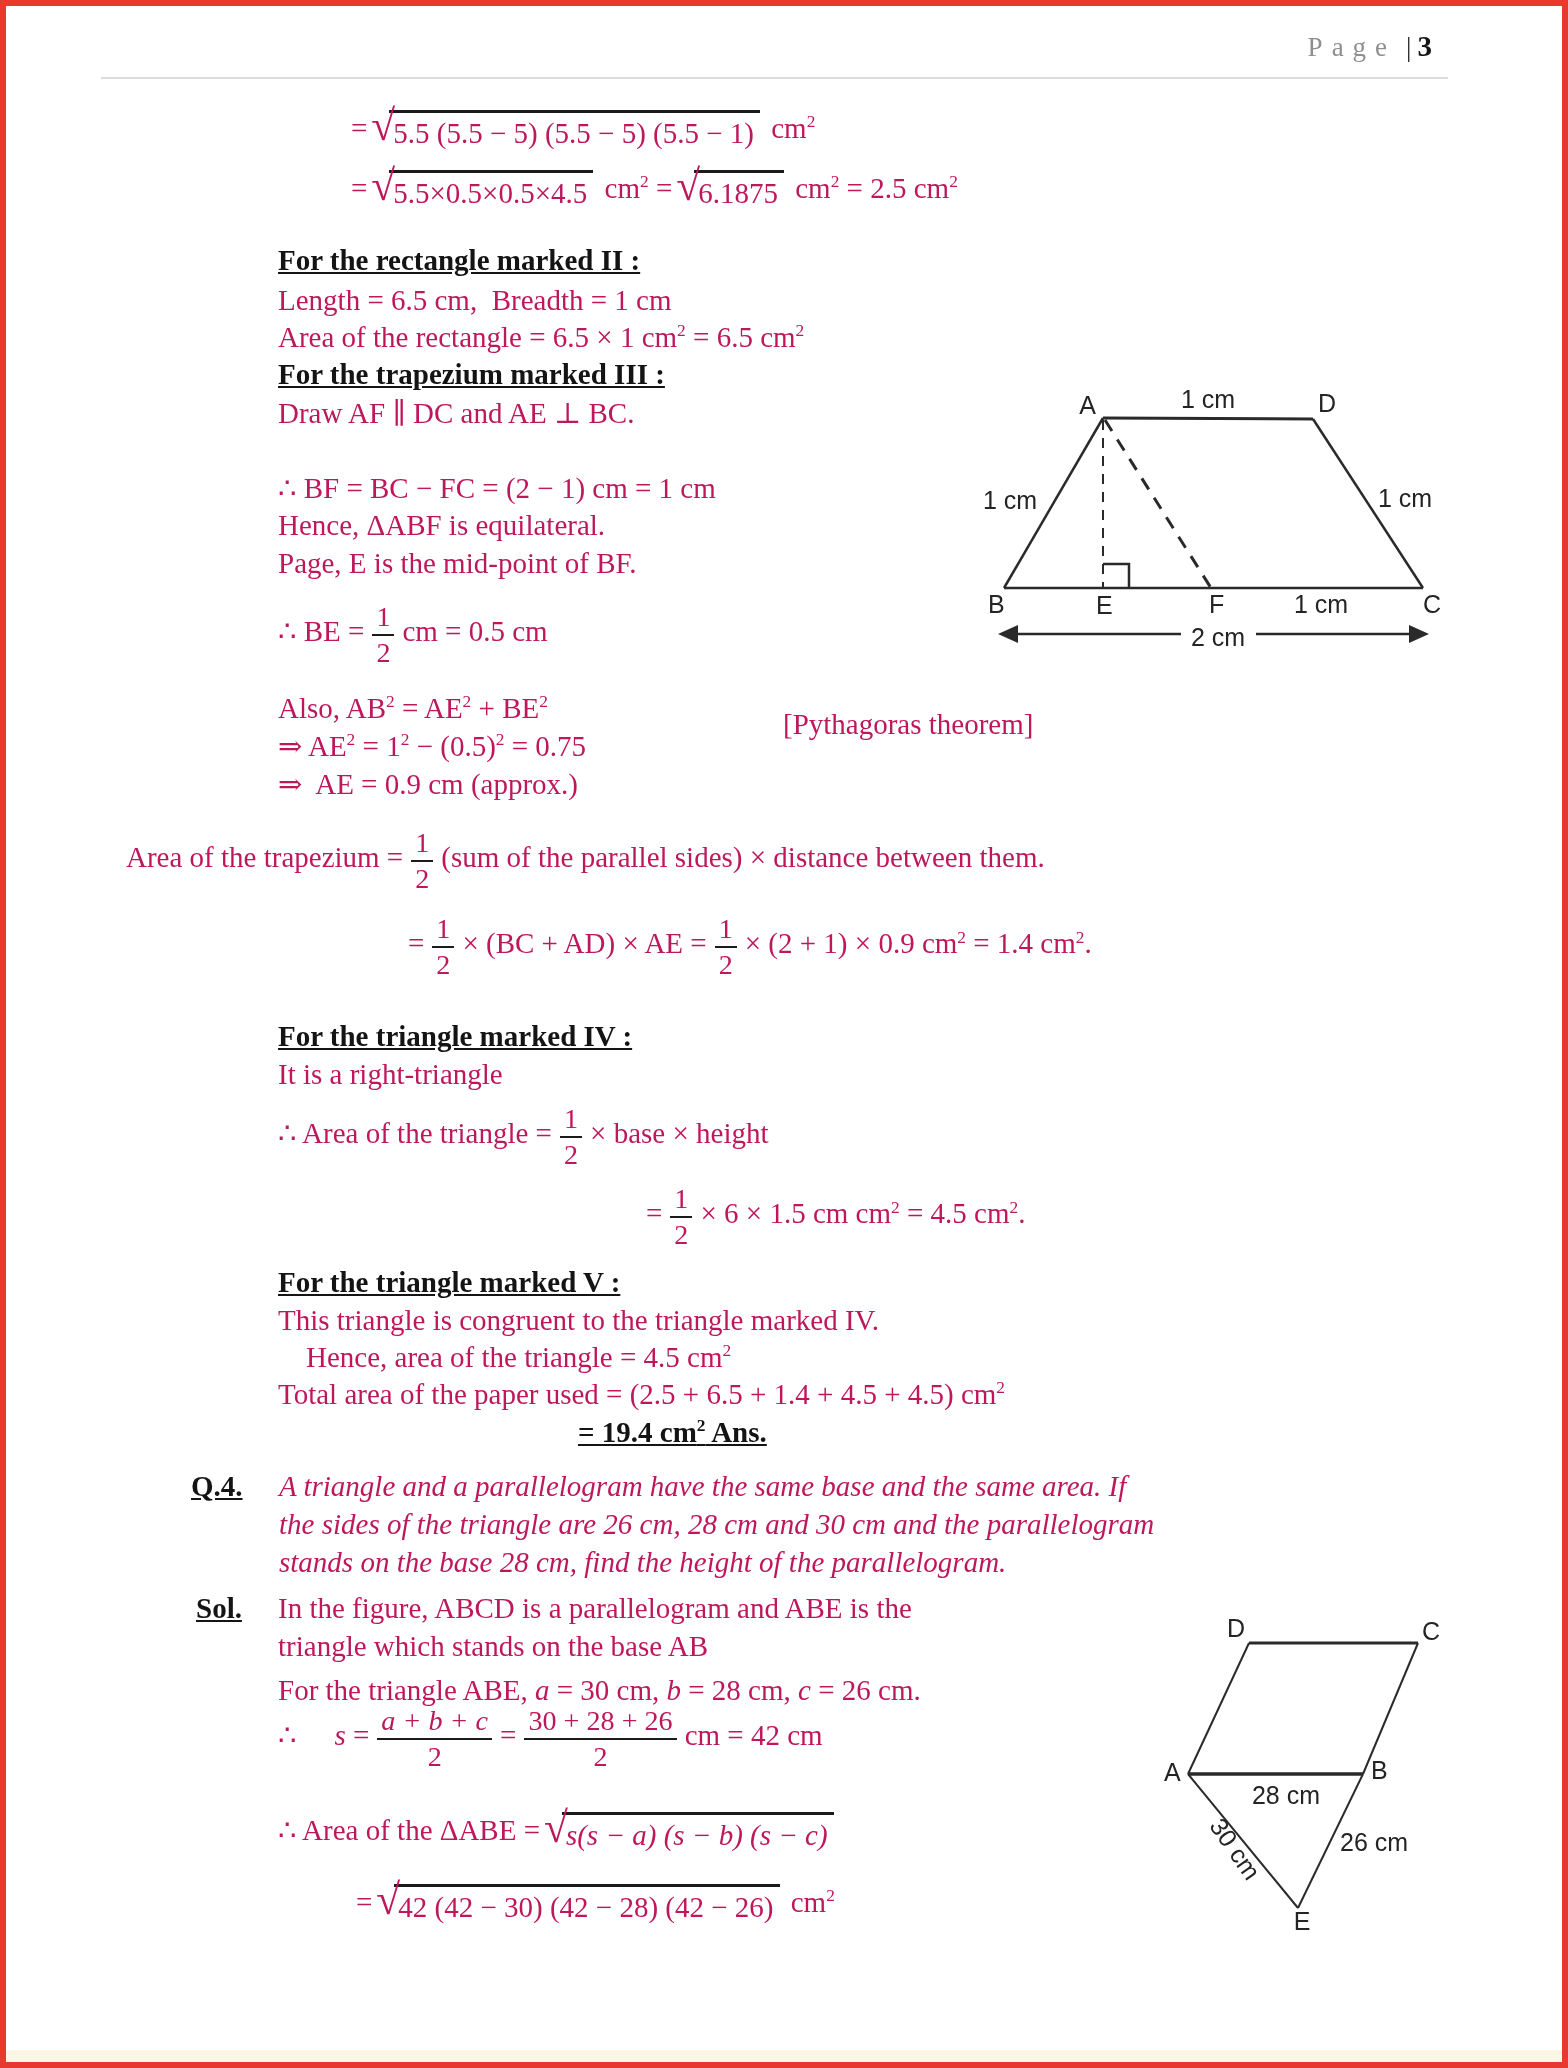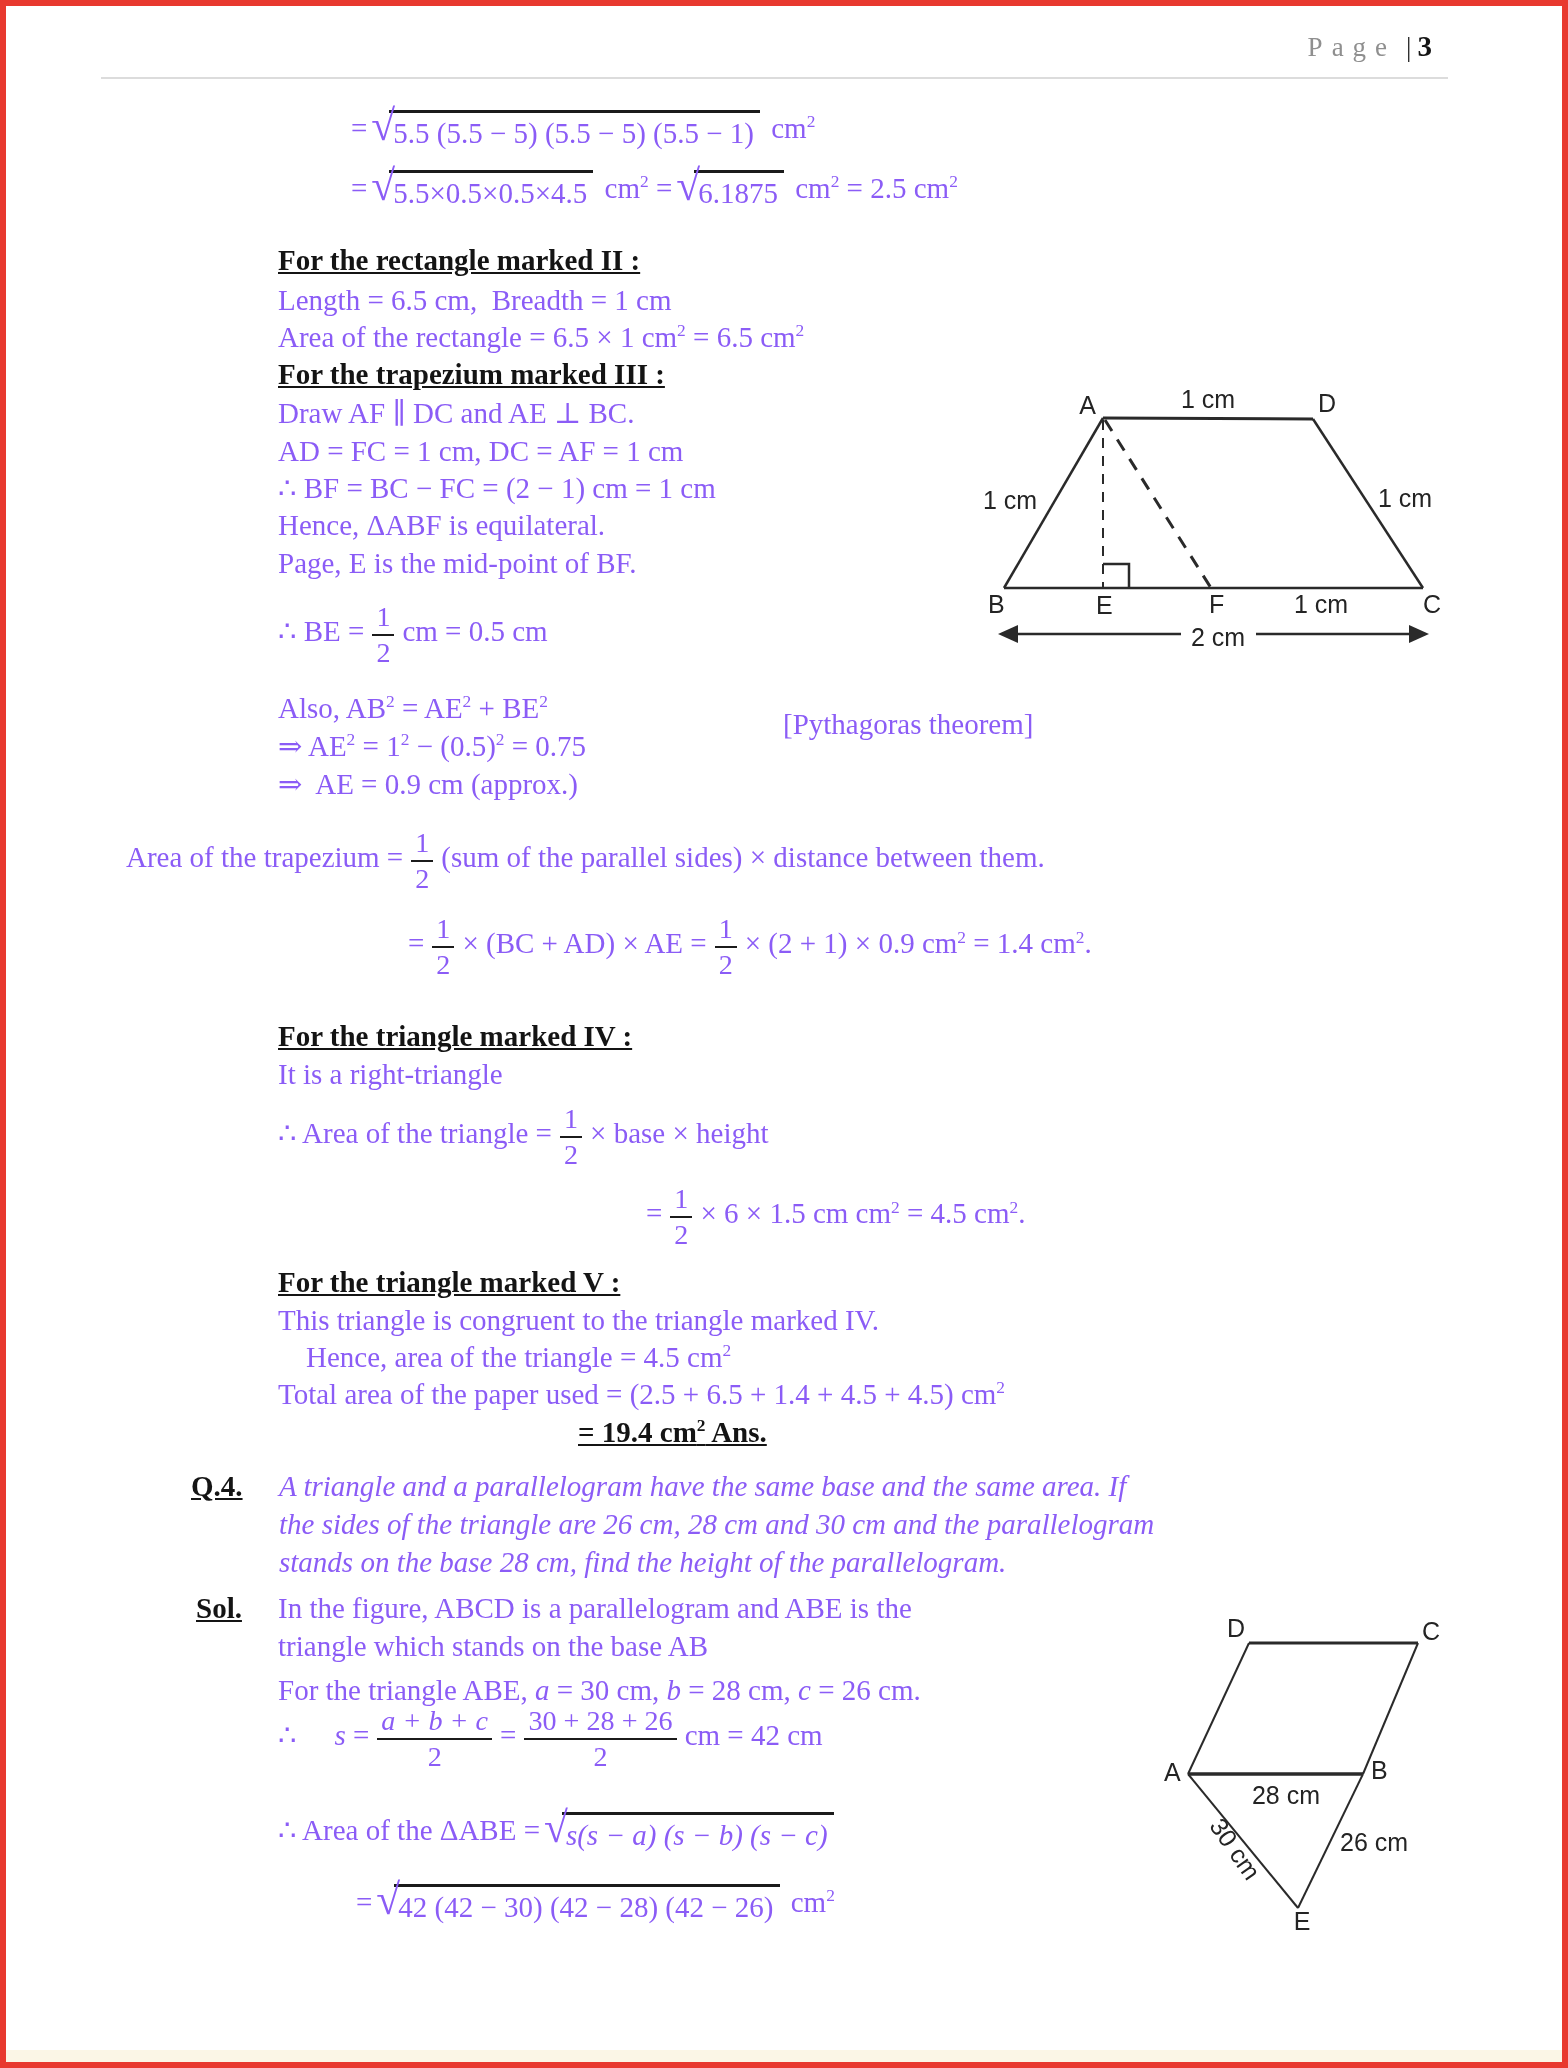--- a/index.html
+++ b/index.html
@@ -6,21 +6,21 @@
   #page{
     position:relative;
     width:1568px;height:2068px;
     background:#ffffff;
     border:6px solid #e8392f;
     box-sizing:border-box;
     overflow:hidden;
     font-family:"Liberation Serif","DejaVu Serif",serif;
     color:#1b1b1b;
   }
-  .t{position:absolute;white-space:nowrap;font-size:29px;line-height:1.25;color:#8b5cf6;}
+  .t{position:absolute;white-space:nowrap;font-size:29px;line-height:1.25;color:#be185d;}
   .bold{font-weight:bold;color:#141414;text-decoration:underline;}
   .it{font-style:italic;}
   sup.p{font-size:0.6em;vertical-align:super;line-height:0;}
   .frac{display:inline-block;text-align:center;vertical-align:middle;line-height:1.05;margin:0 8px;font-size:0.97em;}
   .frac .nm{display:block;border-bottom:2.5px solid #1b1b1b;padding:0 4px 2px;}
   .frac .dn{display:block;padding-top:2px;}
   .sqrt{display:inline-block;white-space:nowrap;margin:0 4px;}
   .sqrt .sg{display:inline-block;font-size:1.5em;line-height:1;vertical-align:top;position:relative;top:-0.14em;margin-right:-6px;}
   .sqrt .rd{display:inline-block;border-top:3px solid #1b1b1b;padding:2px 6px 0 4px;vertical-align:top;}
   .note{position:absolute;left:505px;top:16px;}
@@ -44,21 +44,20 @@
   <div class="t" style="left:345px;top:104px"><span>=</span><span class="sqrt"><span class="sg">√</span><span class="rd">5.5 (5.5 − 5) (5.5 − 5) (5.5 − 1)</span></span><span> cm</span><sup class="p">2</sup></div>
 
   <div class="t" style="left:345px;top:164px"><span>=</span><span class="sqrt"><span class="sg">√</span><span class="rd">5.5×0.5×0.5×4.5</span></span><span> cm</span><sup class="p">2</sup><span> =</span><span class="sqrt"><span class="sg">√</span><span class="rd">6.1875</span></span><span> cm</span><sup class="p">2</sup><span> = 2.5 cm</span><sup class="p">2</sup></div>
 
   <div class="t bold" style="left:272px;top:236px">For the rectangle marked II :</div>
   <div class="t" style="left:272px;top:276px">Length = 6.5 cm,&nbsp; Breadth = 1 cm</div>
   <div class="t" style="left:272px;top:313px"><span>Area of the rectangle = 6.5 × 1 cm</span><sup class="p">2</sup><span> = 6.5 cm</span><sup class="p">2</sup></div>
 
   <div class="t bold" style="left:272px;top:350px">For the trapezium marked III :</div>
   <div class="t" style="left:272px;top:389px">Draw AF ∥ DC and AE ⊥ BC.</div>
-  <div class="t" style="left:272px;top:427px">AD = FC = 1 cm, DC = AF = 1 cm</div>
   <div class="t" style="left:272px;top:464px">∴ BF = BC − FC = (2 − 1) cm = 1 cm</div>
   <div class="t" style="left:272px;top:501px">Hence, ΔABF is equilateral.</div>
   <div class="t" style="left:272px;top:539px">Page, E is the mid-point of BF.</div>
 
   <div class="t" style="left:272px;top:596px"><span>∴ BE =</span><span class="frac"><span class="nm">1</span><span class="dn">2</span></span><span>cm = 0.5 cm</span></div>
 
   <div class="t" style="left:272px;top:684px"><span>Also, AB</span><sup class="p">2</sup><span> = AE</span><sup class="p">2</sup><span> + BE</span><sup class="p">2</sup><span class="note">[Pythagoras theorem]</span></div>
 
   <div class="t" style="left:272px;top:722px"><span>⇒ AE</span><sup class="p">2</sup><span> = 1</span><sup class="p">2</sup><span> − (0.5)</span><sup class="p">2</sup><span> = 0.75</span></div>
 

